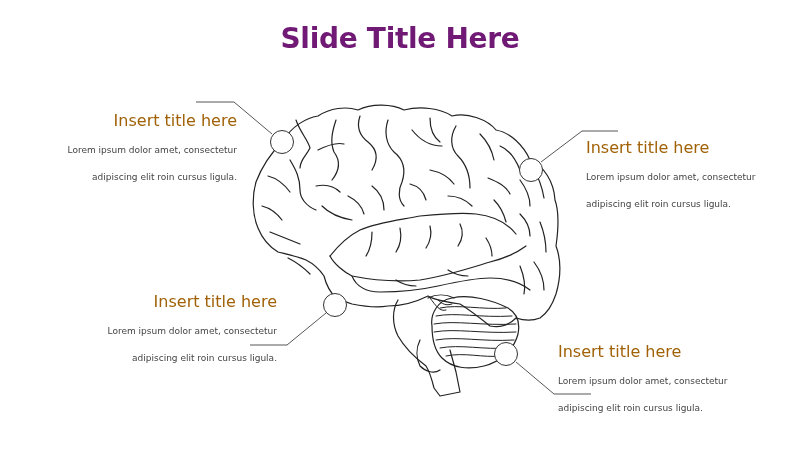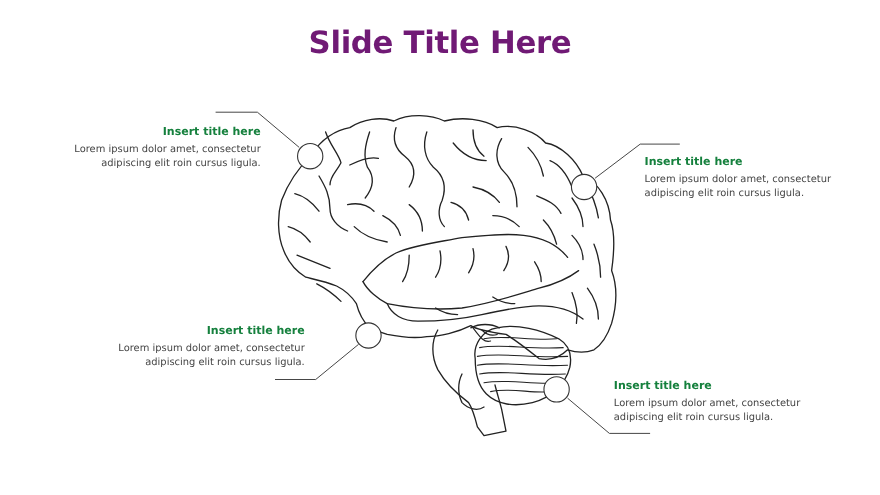--- a/index.html
+++ b/index.html
@@ -5,22 +5,22 @@
   html, body { margin: 0; padding: 0; }
   body {
     width: 800px; height: 450px; background: #ffffff; position: relative; overflow: hidden;
     font-family: "DejaVu Sans", sans-serif; color: #333333;
   }
   .slide-title {
     position: absolute; left: 0; top: 22px; width: 800px; text-align: center;
     font-size: 28px; font-weight: bold; color: #701a75; letter-spacing: -0.3px;
   }
   .callout { position: absolute; width: 220px; }
-  .callout .ttl { font-size: 10px; font-weight: bold; color: #15803d; line-height: 16px; }
-  .callout .desc { font-size: 9px; color: #444444; line-height: 12px; margin-top: 1px; }
+  .callout .ttl { font-size: 16px; font-weight: normal; color: #a16207; line-height: 16px; }
+  .callout .desc { font-size: 9px; color: #444444; line-height: 12px; margin-top: 15px; }
   .right-align { text-align: right; }
   .left-align { text-align: left; }
   svg.art { position: absolute; left: 0; top: 0; }
 </style>
 </head>
 <body>
 
 <div class="slide-title">Slide Title Here</div>
 
 <svg class="art" width="800" height="450" viewBox="0 0 800 450">

